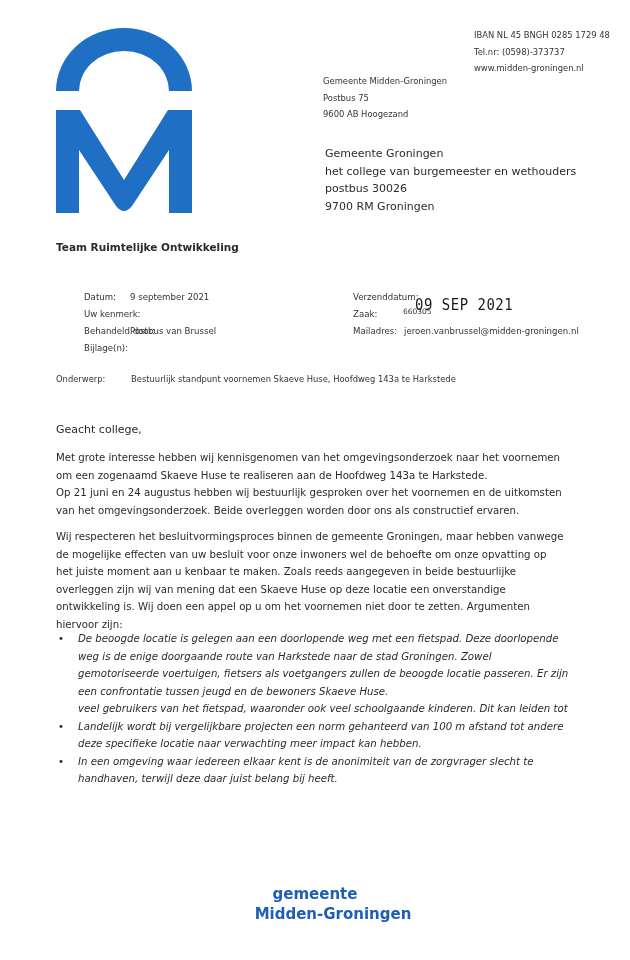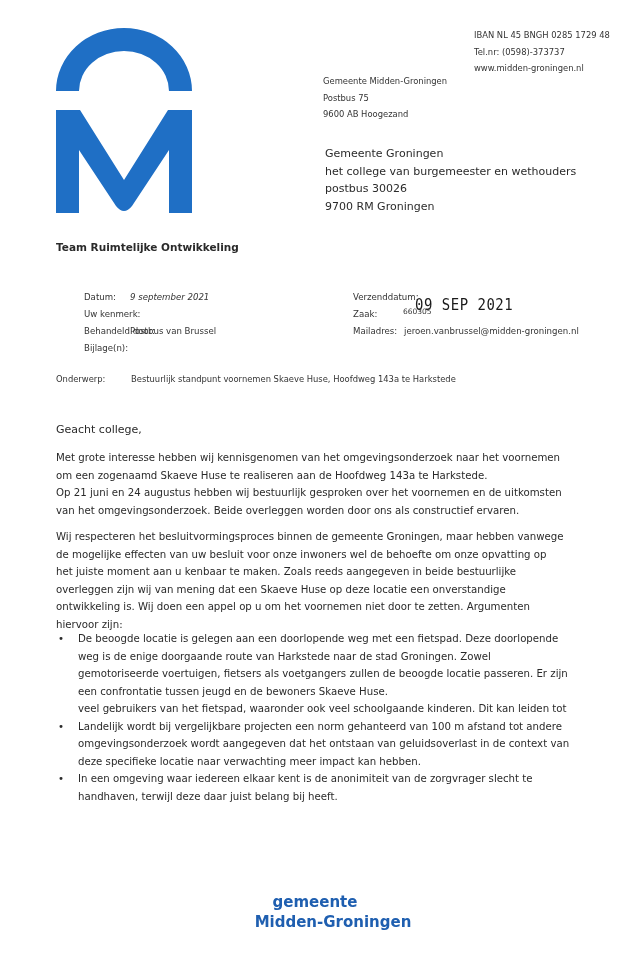--- a/index.html
+++ b/index.html
@@ -20,23 +20,23 @@
   .stamp { left: 415px; top: 295px; font-family: "DejaVu Sans Mono", monospace; font-size: 14px; color: #1a1a1a; letter-spacing: 0.5px; transform: scaleY(1.15); transform-origin: left top; }
   .zaakno { left: 403px; top: 307px; font-size: 7.5px; color: #333; }
   .subject { left: 56px; top: 374px; font-size: 8.4px; color: #333; white-space: nowrap; }
   .subject .val { position: absolute; left: 75px; }
   .salutation { left: 56px; top: 423px; font-size: 11px; color: #2a2a2a; }
   .para { left: 56px; width: 580px; font-size: 10.2px; line-height: 17.5px; color: #2a2a2a; margin: 0; }
   .para span { display: block; white-space: nowrap; }
   ul.args { position: absolute; left: 56px; top: 630px; margin: 0; padding: 0; list-style: none; font-size: 10.2px; line-height: 17.5px; color: #2a2a2a; }
   ul.args li { position: relative; padding-left: 22px; }
   ul.args li .bullet { position: absolute; left: 2px; top: 0; }
-  ul.args li span.ln { display: block; white-space: nowrap; }
+  ul.args li span.ln { display: block; white-space: nowrap; font-style: italic; }
   .footer-logo { left: 0; width: 630px; top: 884px; text-align: center; color: #1f5fb0; font-weight: bold; font-family: "DejaVu Sans", sans-serif; }
-  .footer-logo .l1 { font-size: 15px; line-height: 20px; margin-top: 8px; }
+  .footer-logo .l1 { font-size: 15px; line-height: 20px; }
   .footer-logo .l2 { font-size: 15px; line-height: 20px; padding-left: 36px; }
 </style>
 </head>
 <body>
 
 <svg class="abs logo" viewBox="0 0 136 185">
   <path d="M0 63 A68 63 0 0 1 136 63 L113 63 A45 40 0 0 0 23 63 Z" fill="#1f6fc5"></path>
   <path d="M0 82 L24 82 L68 152 L112 82 L136 82 L136 185 L113 185 L113 122 L76 178 Q68 188 60 178 L23 122 L23 185 L0 185 Z" fill="#1f6fc5"></path>
 </svg>
 
@@ -56,21 +56,21 @@
   <div>het college van burgemeester en wethouders</div>
   <div>postbus 30026</div>
   <div>9700 RM Groningen</div>
 </div>
 
 <div class="abs team">Team Ruimtelijke Ontwikkeling</div>
 
 <div class="abs meta" style="left:56px; top:292px; width:250px; height:70px;">
   <div class="row" style="top:0;">
     <span class="lbl">Datum:</span>
-    <span class="val" style="left:74px;font-style:italic;">9 september 2021</span>
+    <span class="val" style="left:74px;">9 september 2021</span>
   </div>
   <div class="row" style="top:17px;">
     <span class="lbl">Uw kenmerk:</span>
     <span class="val" style="left:74px;"></span>
   </div>
   <div class="row" style="top:34px;">
     <span class="lbl">Behandeld door:</span>
     <span class="val" style="left:74px;">Postbus van Brussel</span>
   </div>
   <div class="row" style="top:51px;">
@@ -122,21 +122,20 @@
     <span class="bullet">•</span>
     <span class="ln">De beoogde locatie is gelegen aan een doorlopende weg met een fietspad. Deze doorlopende</span>
     <span class="ln">weg is de enige doorgaande route van Harkstede naar de stad Groningen. Zowel</span>
     <span class="ln">gemotoriseerde voertuigen, fietsers als voetgangers zullen de beoogde locatie passeren. Er zijn</span>
     <span class="ln">een confrontatie tussen jeugd en de bewoners Skaeve Huse.</span>
     <span class="ln">veel gebruikers van het fietspad, waaronder ook veel schoolgaande kinderen. Dit kan leiden tot</span>
   </li>
   <li>
     <span class="bullet">•</span>
     <span class="ln">Landelijk wordt bij vergelijkbare projecten een norm gehanteerd van 100 m afstand tot andere</span>
-    <span class="ln">omgevingsonderzoek wordt aangegeven dat het ontstaan van geluidsoverlast in de context van</span>
     <span class="ln">deze specifieke locatie naar verwachting meer impact kan hebben.</span>
   </li>
   <li>
     <span class="bullet">•</span>
     <span class="ln">In een omgeving waar iedereen elkaar kent is de anonimiteit van de zorgvrager slecht te</span>
     <span class="ln">handhaven, terwijl deze daar juist belang bij heeft.</span>
   </li>
 </ul>
 
 <div class="abs footer-logo">

